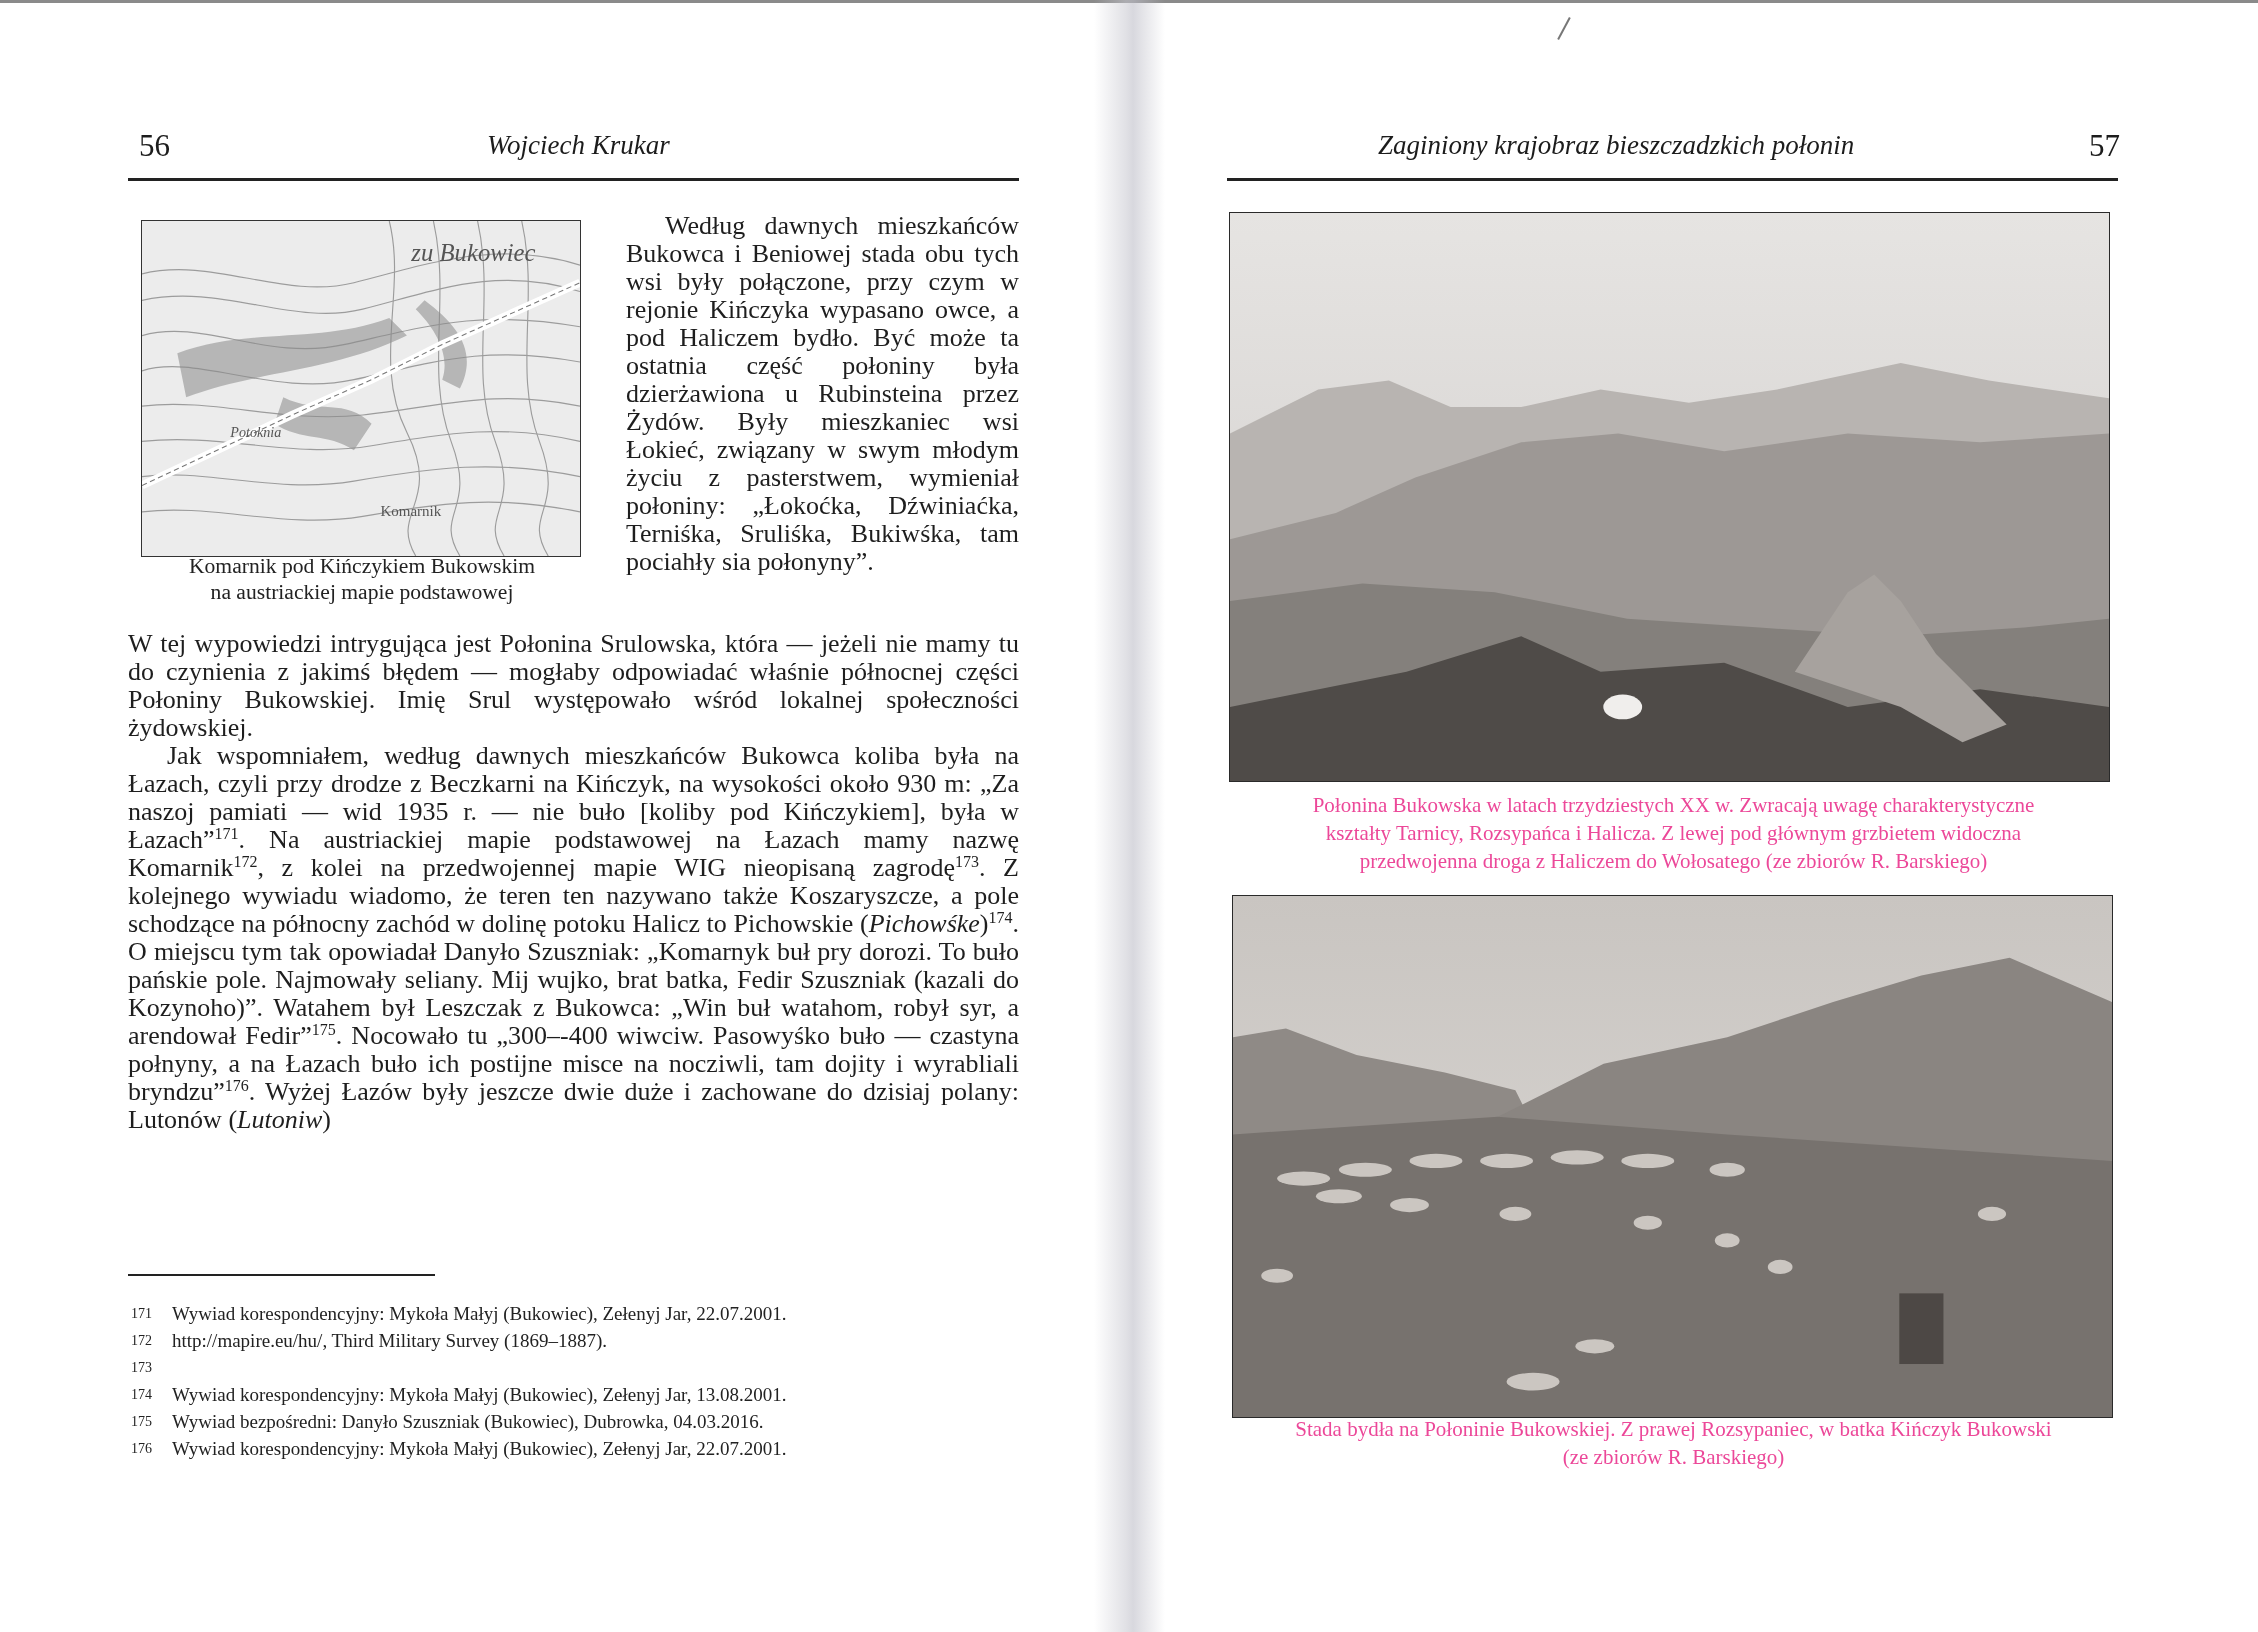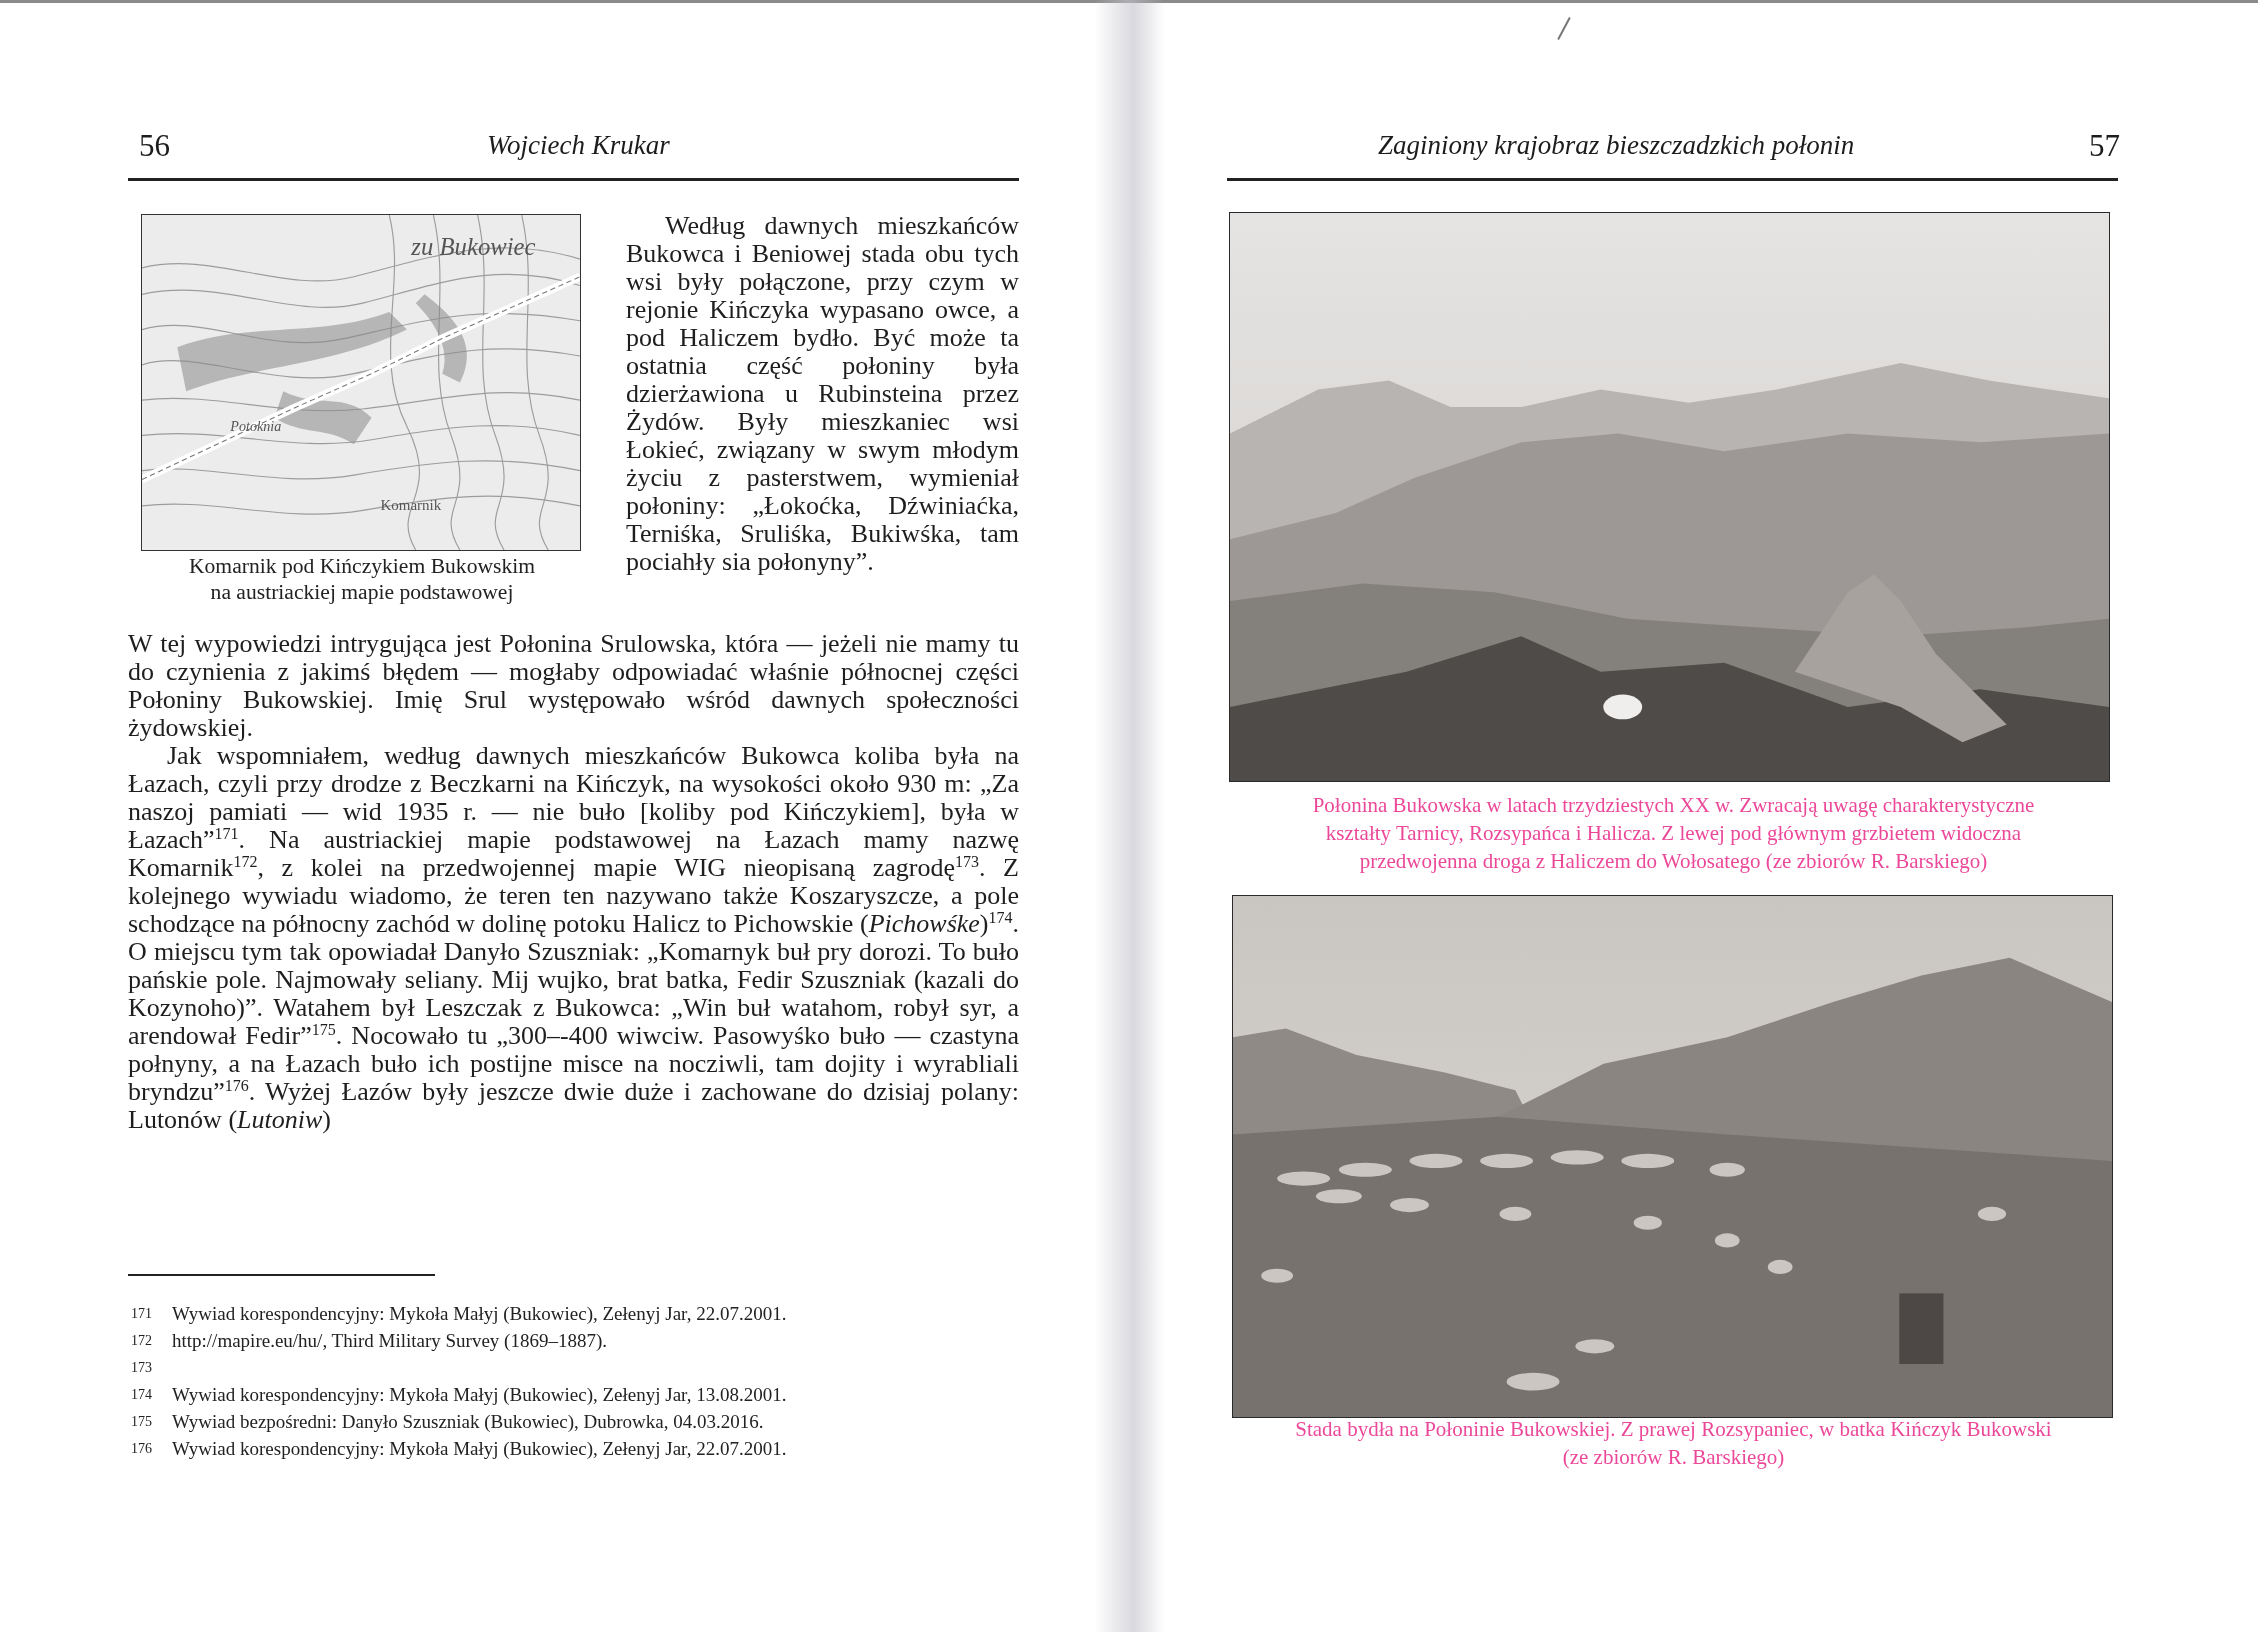--- a/index.html
+++ b/index.html
@@ -37,21 +37,21 @@
   .left .header-title { left: 348px; }
   .right .header-title { left: 151px; }
   .head-rule {
     position: absolute; height: 2.6px; background: #222;
   }
   .left .head-rule { left: 128px; top: 178px; width: 891px; }
   .right .head-rule { left: 62px; top: 178px; width: 891px; }
 
   
   .map-figure {
-    position: absolute; left: 141px; top: 214px; width: 438px; height: 335px;
+    position: absolute; left: 141px; top: 220px; width: 438px; height: 335px;
     border: 1.8px solid #333; overflow: hidden; background: #a16207; text-align: center;
   }
   .map-figure svg { width: 100%; height: 100%; display:block; }
   .map-label { font-family: "Liberation Serif", serif; fill: #555; }
   .map-caption {
     position: absolute; left: 128px; top: 554px; width: 468px;
     text-align: center; font-size: 21.6px; line-height: 25.6px;
     font-family: "Liberation Serif", serif; color: #222;
   }
 
@@ -141,21 +141,21 @@
     <div class="map-caption">
       <div>Komarnik pod Kińczykiem Bukowskim</div>
       <div>na austriackiej mapie podstawowej</div>
     </div>
 
     <div class="body-text wrap-col">
       <p class="indent">Według dawnych mieszkańców Bukowca i Beniowej stada obu tych wsi były połączone, przy czym w rejonie Kińczyka wypasano owce, a pod Haliczem bydło. Być może ta ostatnia część połoniny była dzierżawiona u Rubinsteina przez Żydów. Były mieszkaniec wsi Łokieć, związany w swym młodym życiu z pasterstwem, wymieniał połoniny: „Łokoćka, Dźwiniaćka, Terniśka, Sruliśka, Bukiwśka, tam pociahły sia połonyny”.</p>
     </div>
 
     <div class="body-text full-col">
-      <p>W tej wypowiedzi intrygująca jest Połonina Srulowska, która — jeżeli nie mamy tu do czynienia z jakimś błędem — mogłaby odpowiadać właśnie północnej części Połoniny Bukowskiej. Imię Srul występowało wśród dawnych społeczności żydowskiej.</p>
+      <p>W tej wypowiedzi intrygująca jest Połonina Srulowska, która — jeżeli nie mamy tu do czynienia z jakimś błędem — mogłaby odpowiadać właśnie północnej części Połoniny Bukowskiej. Imię Srul występowało wśród lokalnej społeczności żydowskiej.</p>
       <p class="indent"><span>Jak wspomniałem, według dawnych mieszkańców Bukowca koliba była na Łazach, czyli przy drodze z Beczkarni na Kińczyk, na wysokości około 930 m: „Za naszoj pamiati — wid 1935 r. — nie buło [koliby pod Kińczykiem], była w Łazach”</span><sup>171</sup><span>. Na austriackiej mapie podstawowej na Łazach mamy nazwę Komarnik</span><sup>172</sup><span>, z kolei na przedwojennej mapie WIG nieopisaną zagrodę</span><sup>173</sup><span>. Z kolejnego wywiadu wiadomo, że teren ten nazywano także Koszaryszcze, a pole schodzące na północny zachód w dolinę potoku Halicz to Pichowskie (</span><em>Pichowśke</em><span>)</span><sup>174</sup><span>. O miejscu tym tak opowiadał Danyło Szuszniak: „Komarnyk buł pry dorozi. To buło pańskie pole. Najmowały seliany. Mij wujko, brat batka, Fedir Szuszniak (kazali do Kozynoho)”. Watahem był Leszczak z Bukowca: „Win buł watahom, robył syr, a arendował Fedir”</span><sup>175</sup><span>. Nocowało tu „300–-400 wiwciw. Pasowyśko buło — czastyna połnyny, a na Łazach buło ich postijne misce na nocziwli, tam dojity i wyrabliali bryndzu”</span><sup>176</sup><span>. Wyżej Łazów były jeszcze dwie duże i zachowane do dzisiaj polany: Lutonów (</span><em>Lutoniw</em><span>)</span></p>
     </div>
 
     <div class="footnote-rule"></div>
     <div class="footnotes">
       <div class="footnote">
           <span class="fn-num">171</span>
           <span>Wywiad korespondencyjny: Mykoła Małyj (Bukowiec), Zełenyj Jar, 22.07.2001.</span>
         </div>
       <div class="footnote">

